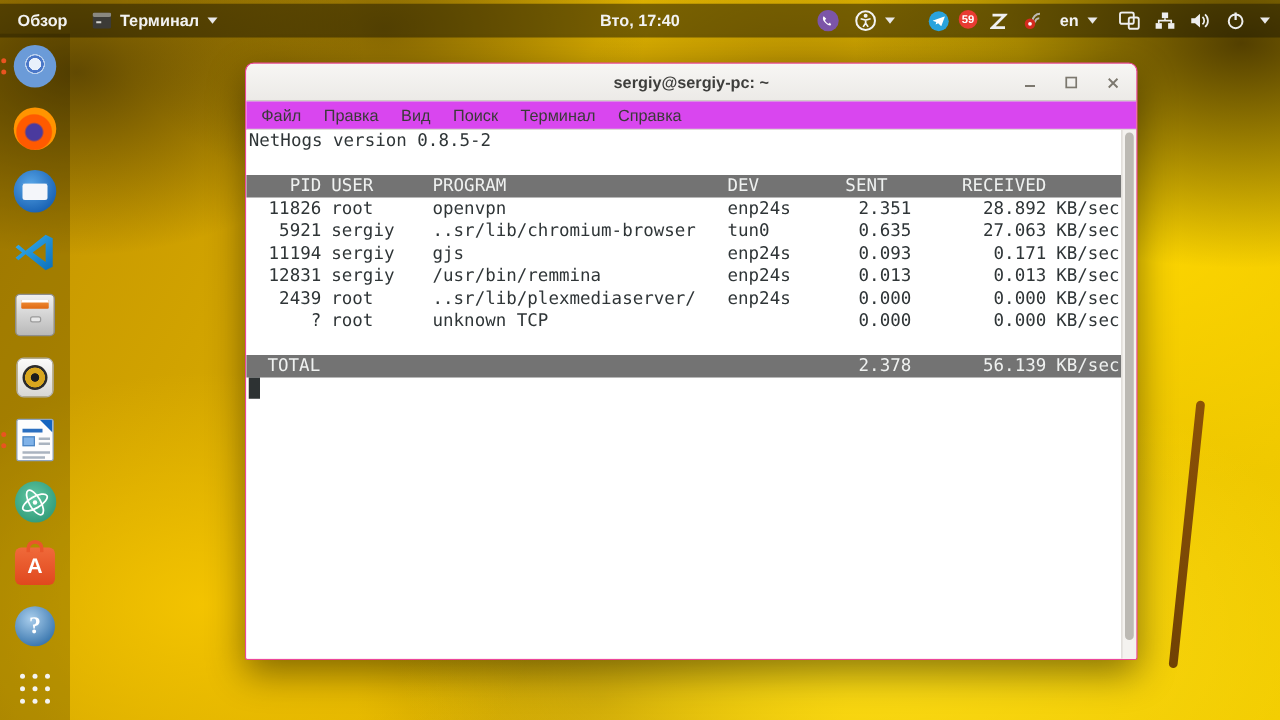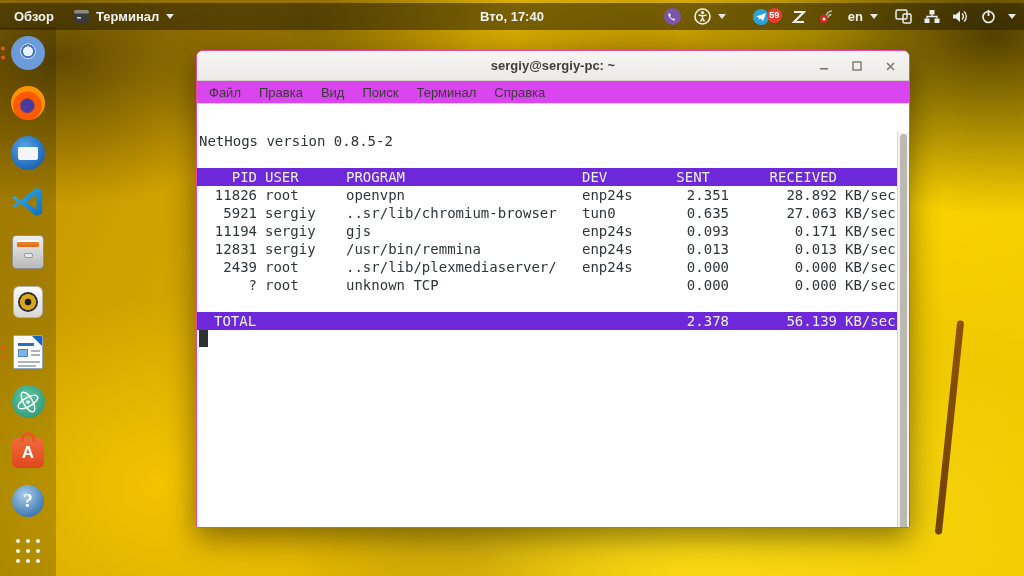--- a/index.html
+++ b/index.html
@@ -34,21 +34,21 @@
     background:rgba(33,26,2,.52);
     display:flex; align-items:center;
     color:#f2f2f2; font-size:13px; font-weight:700;
   }
   .tb-left { display:flex; align-items:center; gap:20px; margin-left:14px; }
   .tb-item { display:flex; align-items:center; gap:7px; cursor:default; }
   .tb-clock { position:absolute; left:0; right:0; text-align:center; pointer-events:none; }
   .tb-clock span { pointer-events:auto; }
   .tb-right { position:absolute; right:8px; top:0; height:27px; display:flex; align-items:center; gap:13px; }
   .chev { width:0; height:0; border-left:4px solid transparent; border-right:4px solid transparent; border-top:5px solid #e8e8e8; display:inline-block; }
-  .badge-wrap { position:relative; width:26px; height:18px; }
+  .badge-wrap { position:relative; width:36px; height:18px; }
   .tg-circle { position:absolute; left:0; top:1px; width:16px; height:16px; border-radius:50%; background:#2aa3dd; }
   .tg-circle svg { position:absolute; left:3px; top:4px; }
   .badge {
     position:absolute; right:-3px; top:0; min-width:15px; height:15px; border-radius:8px;
     background:#e93b32; color:#fff; font-size:9px; font-weight:700;
     display:flex; align-items:center; justify-content:center; padding:0 2px;
   }
   .viber-circle { width:17px; height:17px; border-radius:50%; background:#7c55a8; display:flex; align-items:center; justify-content:center; }
   .sysgroup { display:flex; align-items:center; gap:12px; margin-left:4px; }
 
@@ -106,32 +106,32 @@
   .winbtn { width:14px; height:14px; display:flex; align-items:center; justify-content:center; }
   .menubar {
     height:23px; background:#d946ef; border-bottom:1px solid #dedbd6;
     display:flex; align-items:center; font-size:13px; color:#3a3a38; padding-left:3px;
   }
   .menu-item { padding:0 9px; }
 
   .terminal {
     position:relative; height:423px; background:#ffffff;
     font-family:"DejaVu Sans Mono","Liberation Mono",monospace;
-    font-size:14px; line-height:18px; color:#2f3537;margin-top:28px;
+    font-size:14px; line-height:18px; color:#2f3537;
   }
   .term-inner { position:absolute; left:0; top:0; right:12px; }
   .tline { height:18px; padding-left:2px; white-space:pre; }
   .trow { display:grid; grid-template-columns:60px 89px 236px 80px 67px 108px 60px; height:18px; }
   .c { overflow:hidden; white-space:pre; }
   .c-pid  { text-align:right; }
   .c-user { padding-left:8px; }
   .c-sent { text-align:right; }
   .c-recv { text-align:right; }
   .c-unit { padding-left:8px; }
-  .bar { background:#6d28d9; color:#eff1f0; }
+  .bar { background:#737373; color:#eff1f0; }
   .bar .c-sent.hdr { padding-right:19px;text-align:right; }
   .c-total { grid-column:1 / 4; padding-left:17px; }
   .cursor { width:9px; height:17px; background:#2d3233; margin-left:2px; }
 
   .scrollbar {
     position:absolute; right:0; top:0; bottom:0; width:12px;
     background:#f4f2ef; border-left:1px solid #dbd8d3;
   }
   .scroll-thumb { position:absolute; left:2px; right:2px; top:2px; height:96%; background:#bcb9b3; border-radius:4px; }
 

